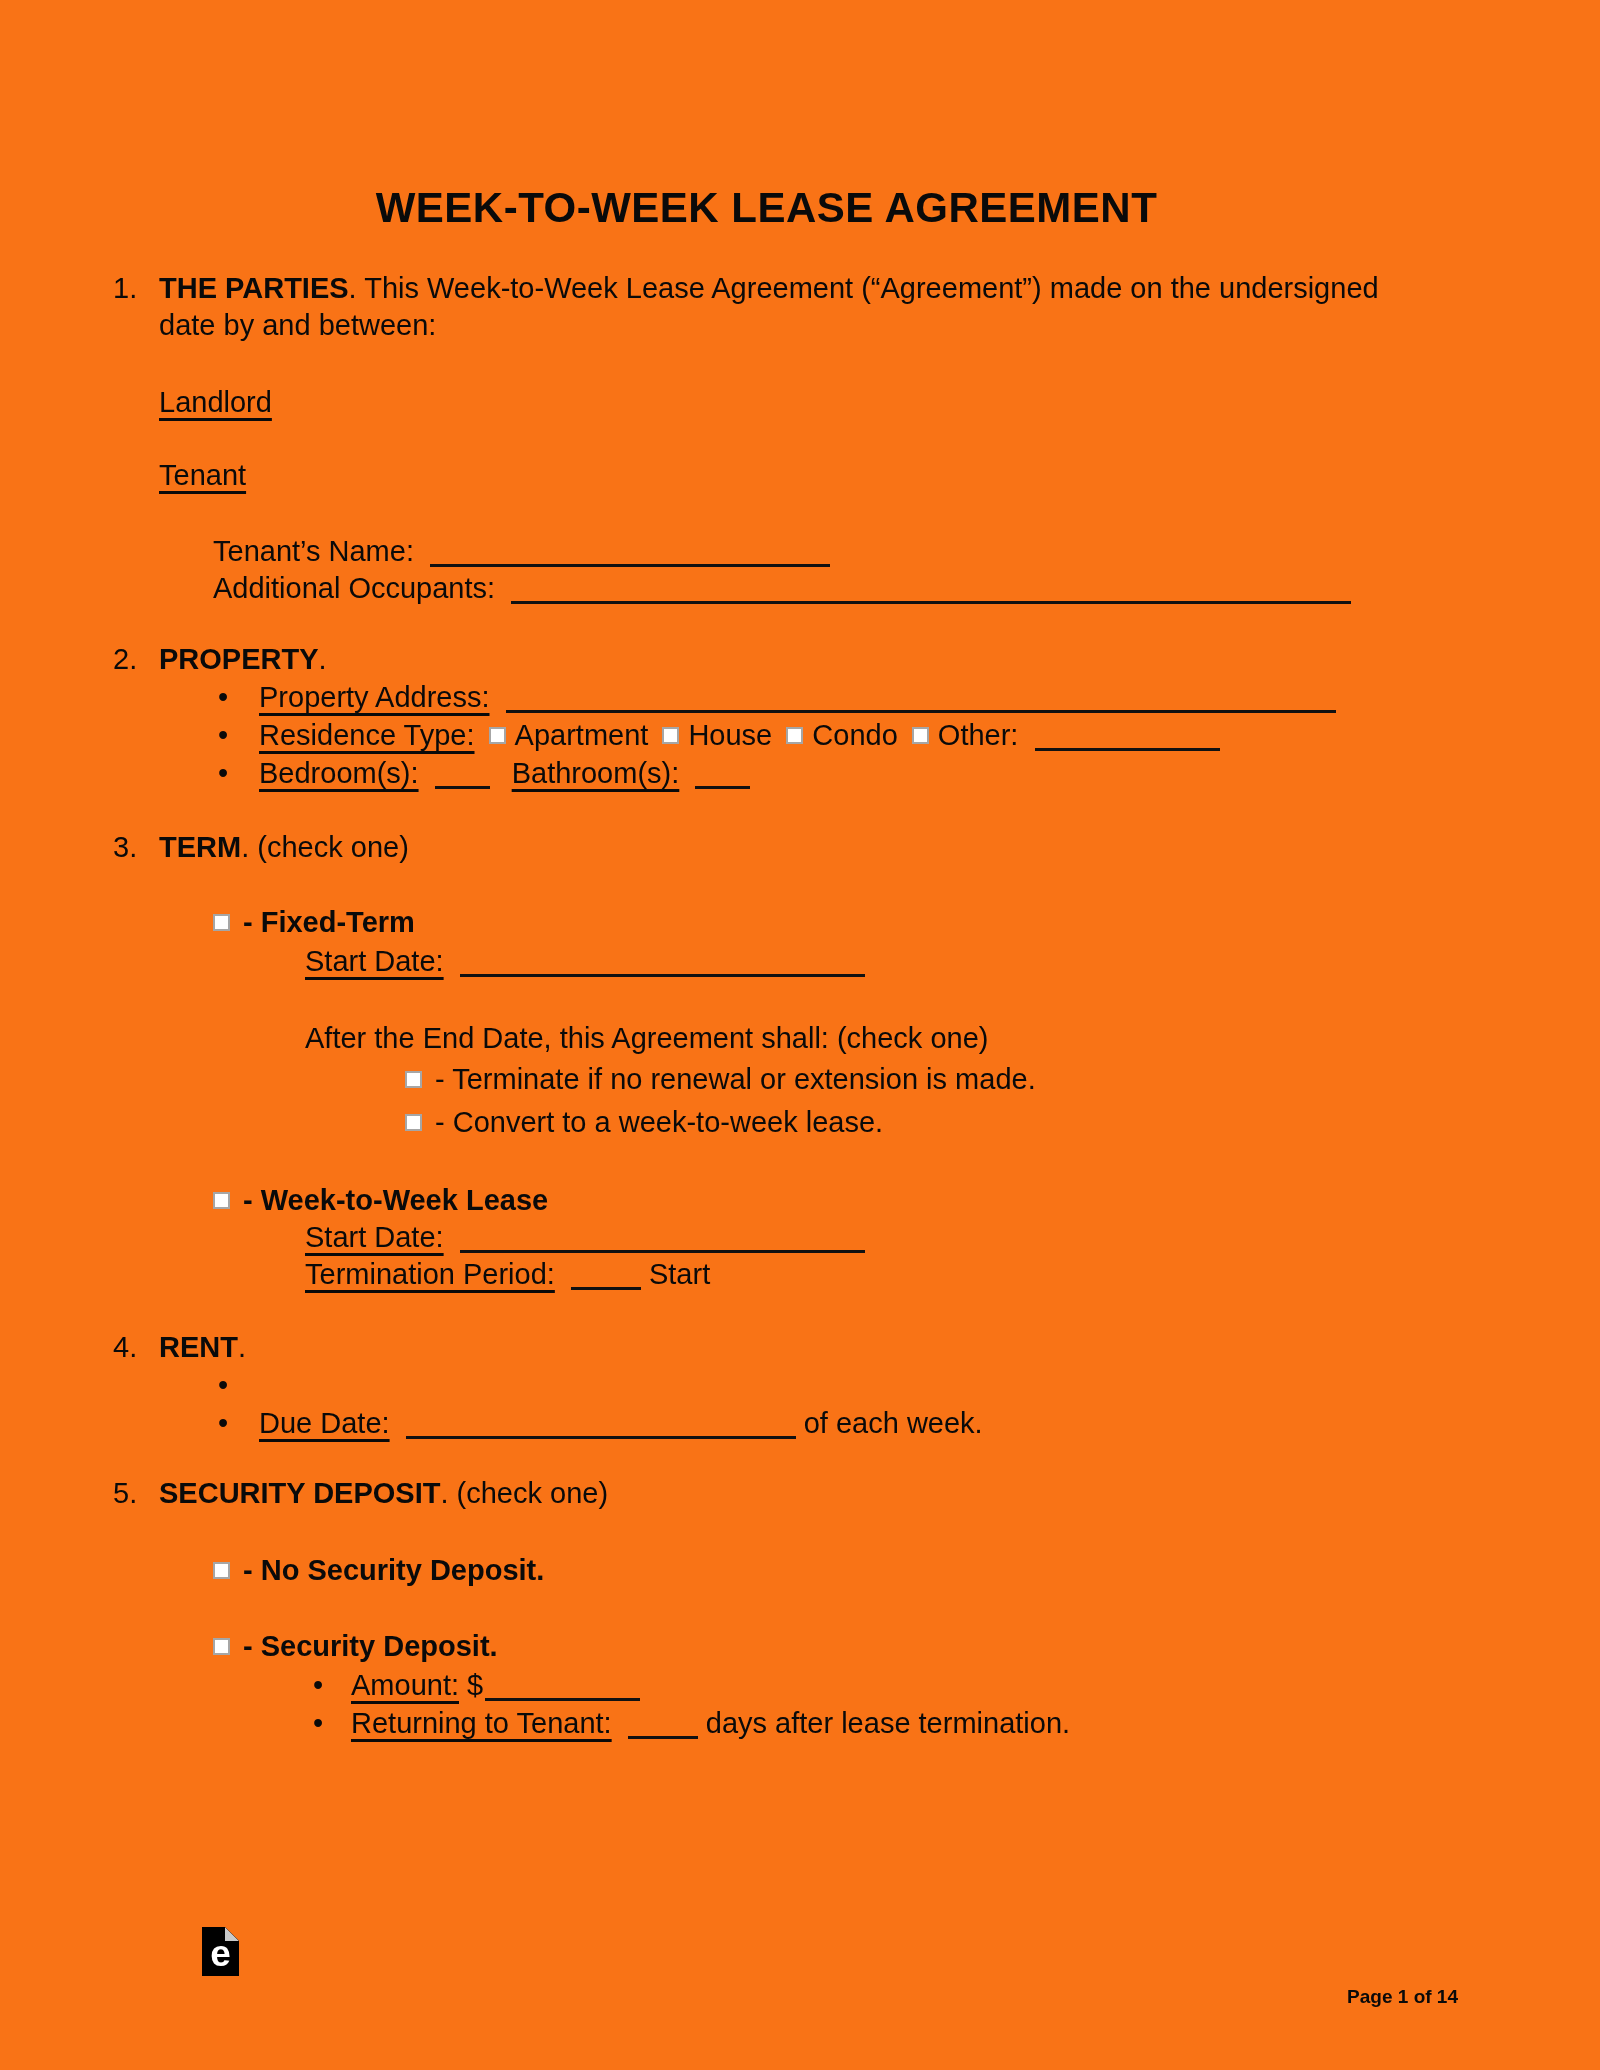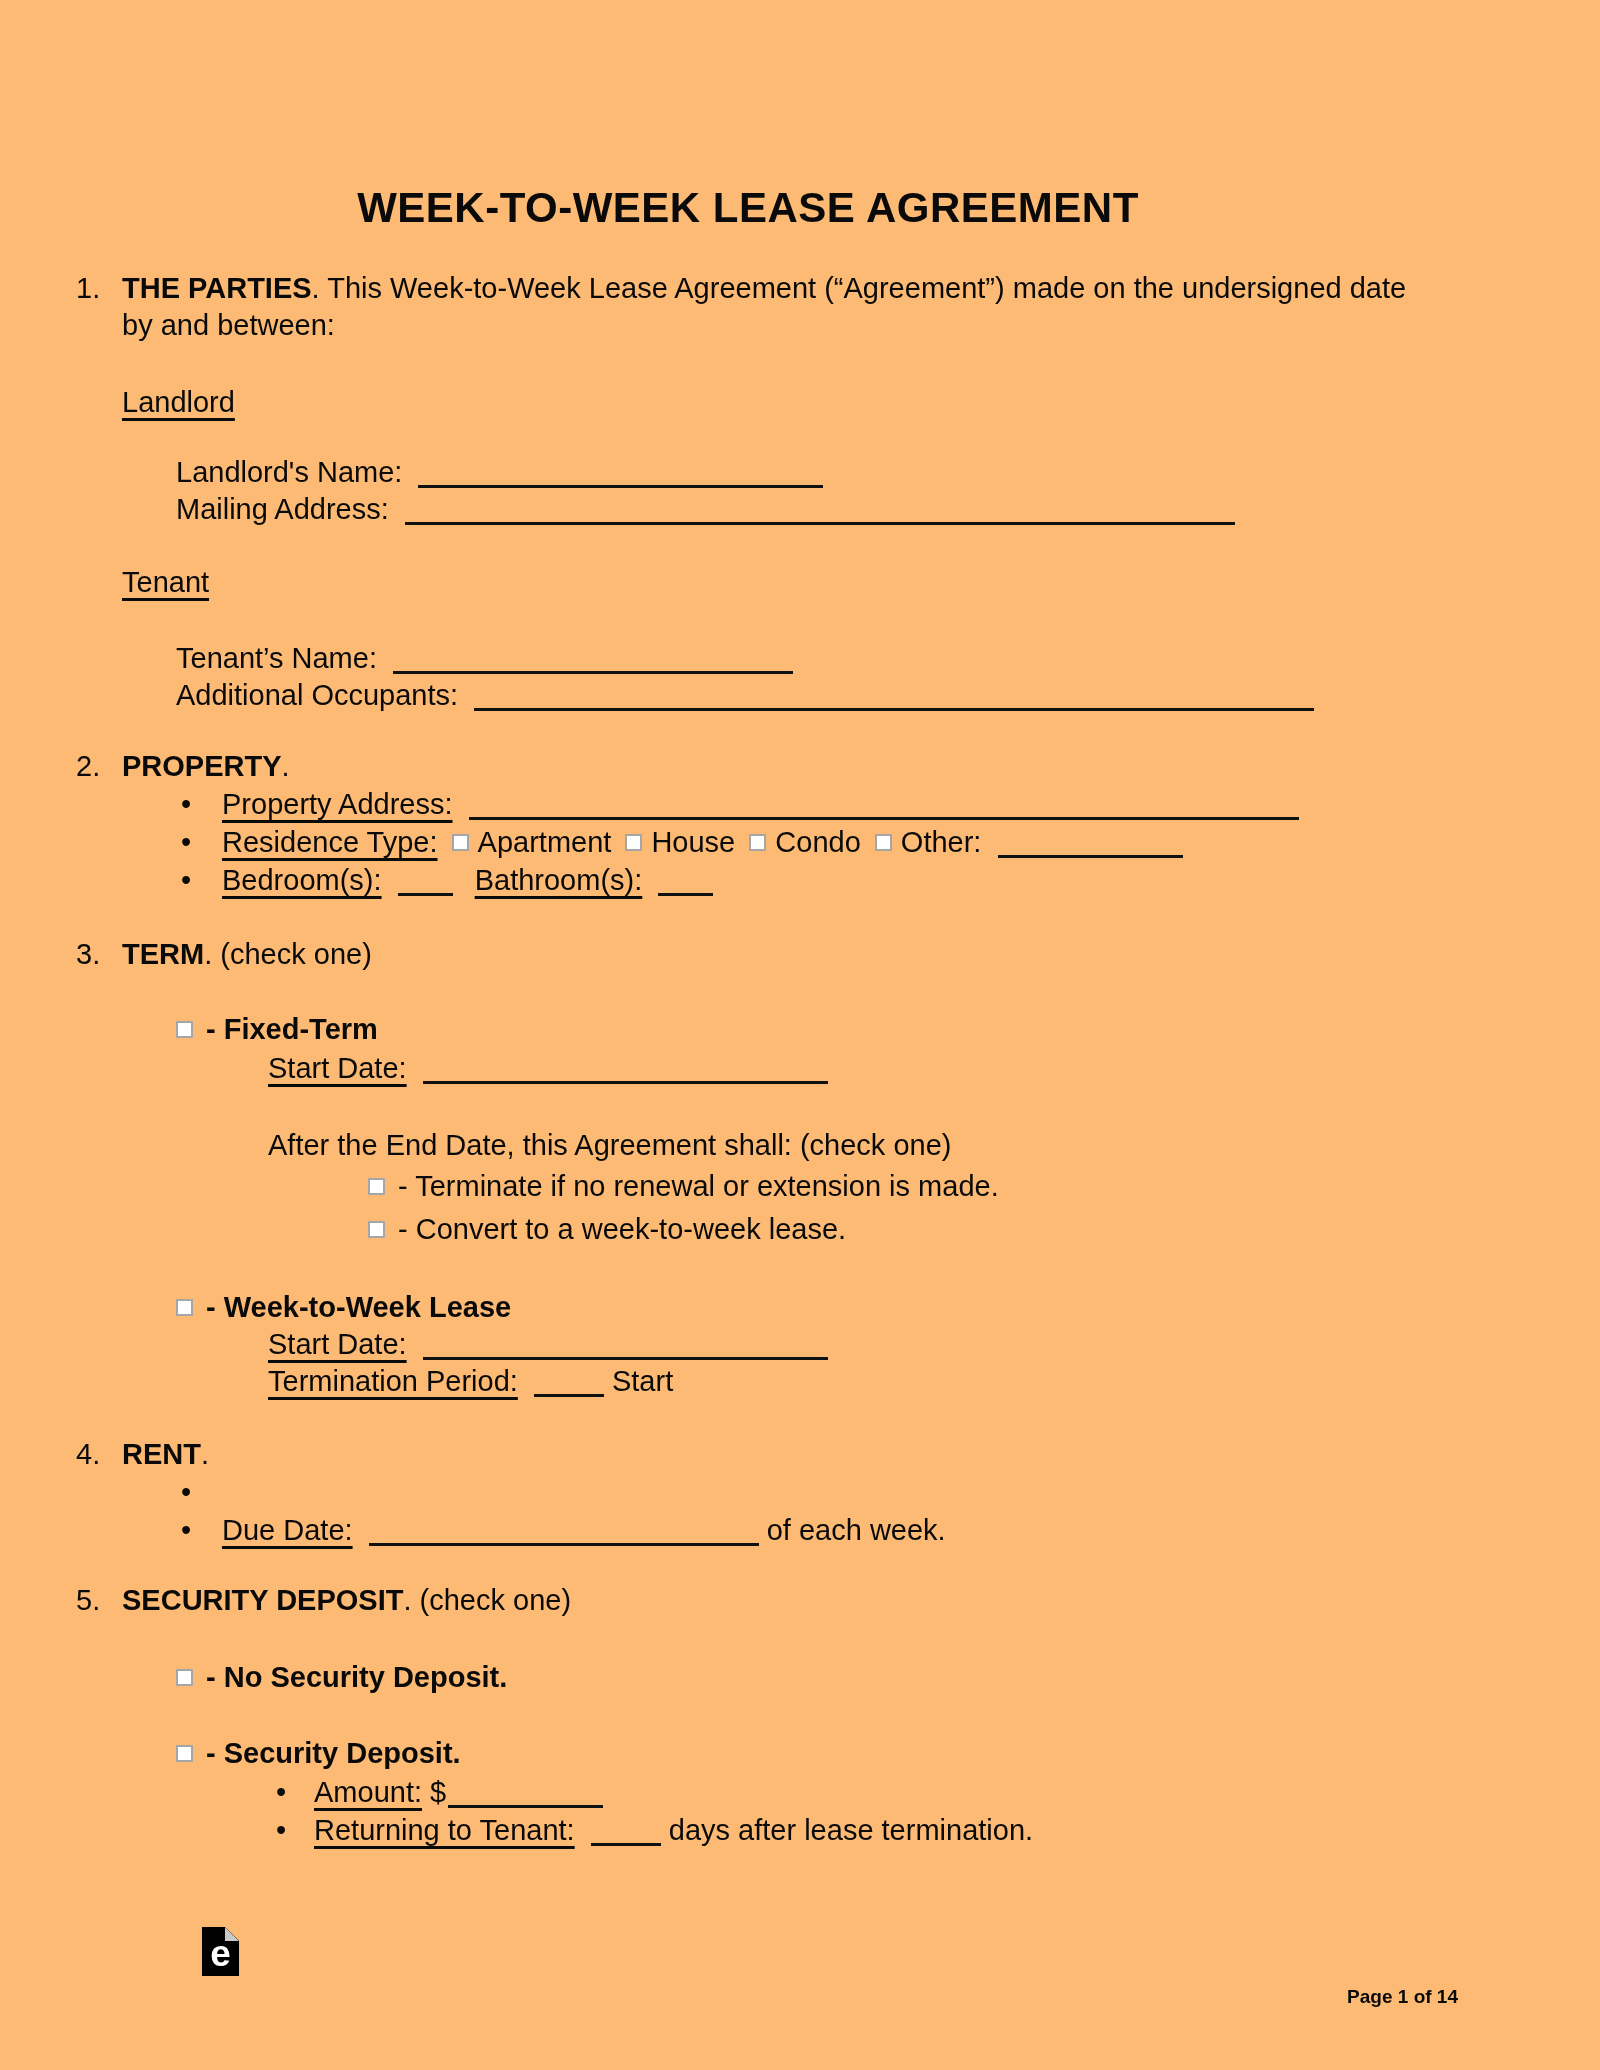--- a/index.html
+++ b/index.html
@@ -1,21 +1,21 @@
 <!DOCTYPE html>
 <html><head>
 <meta charset="utf-8">
 <style>
   html,body{margin:0;padding:0;background:#ffffff;}
   .page{
     position:relative;
     width:1600px;height:2070px;
-    background:#fdba74;
+    background:#f97316;
     box-sizing:border-box;
-    padding:184px 180px 0 76px;
+    padding:184px 180px 0 113px;
     font-family:"Liberation Sans","DejaVu Sans",sans-serif;
     font-size:29px;
     color:#0a0a0a;
     overflow:hidden;
   }
   .title{
     font-size:42px;line-height:48px;font-weight:bold;
     text-align:center;letter-spacing:.5px;
   }
   .sec{display:flex;align-items:flex-start;}
@@ -70,30 +70,20 @@
 
   <div class="title">WEEK-TO-WEEK LEASE AGREEMENT</div>
 
   <div class="sec mt38">
     <div class="num line">1.</div>
     <div class="body">
       <div><span class="b line">THE PARTIES</span><span class="line">. This Week-to-Week Lease Agreement (“Agreement”) made on the undersigned date by and between:</span></div>
 
       <div class="line mt40"><span class="u">Landlord</span></div>
 
-      <div class="mt33">
-        <div class="line ind1">
-          <span>Landlord's Name:</span>
-          <span class="bl" style="width:405px"></span>
-        </div>
-        <div class="line ind1">
-          <span>Mailing Address:</span>
-          <span class="bl" style="width:830px"></span>
-        </div>
-      </div>
 
       <div class="line mt36"><span class="u">Tenant</span></div>
 
       <div class="mt39">
         <div class="line ind1">
           <span>Tenant’s Name:</span>
           <span class="bl" style="width:400px"></span>
         </div>
         <div class="line ind1">
           <span>Additional Occupants:</span>

